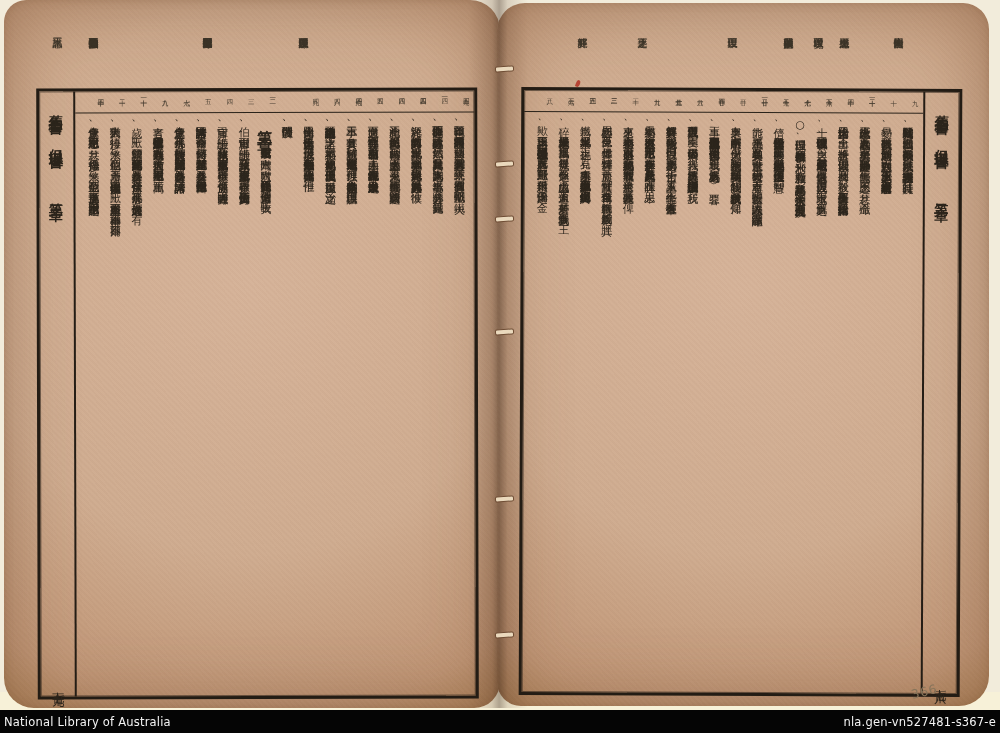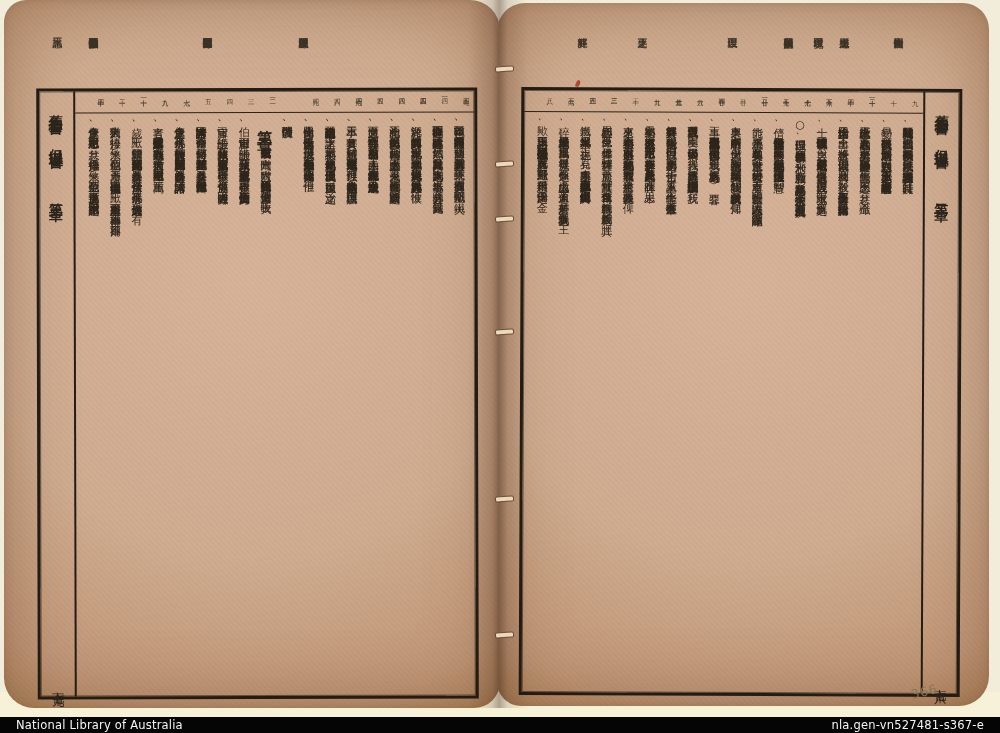--- a/index.html
+++ b/index.html
@@ -5,23 +5,23 @@
   html,body{margin:0;padding:0;}
   body{
     width:1000px;height:733px;position:relative;overflow:hidden;
     background:#f2ecdb;
     font-family:"DejaVu Sans",sans-serif;
   }
   
   .bed-strip{position:absolute;left:0;width:1000px;z-index:1;}
   .cream-strip{bottom:15px;height:26px;background:#f7f1d8;}
   .footer-bar{
-    position:absolute;left:0;bottom:0;width:1000px;height:16px;background:#050505;
+    position:absolute;left:0;bottom:0;width:1000px;height:23px;background:#050505;
     z-index:6;display:flex;justify-content:space-between;align-items:center;
-    padding:0 16px;box-sizing:border-box;
+    padding:0 4px;box-sizing:border-box;
   }
   .footer-bar span{color:#f4f4f4;font-size:11.5px;letter-spacing:.2px;font-family:"DejaVu Sans",sans-serif;}
   
   .paper{
     position:absolute;z-index:2;border-radius:26px;
     background:
       repeating-linear-gradient(47deg, rgba(70,40,20,.018) 0 2px, rgba(255,255,255,.012) 2px 4px),
       radial-gradient(circle at 50% 40%, #d6b399 0%, #cfac90 55%, #c09676 88%, #b3895f 100%);
     box-shadow: inset 0 0 70px rgba(110,70,40,.42), inset 0 0 10px rgba(110,70,40,.25);
   }

